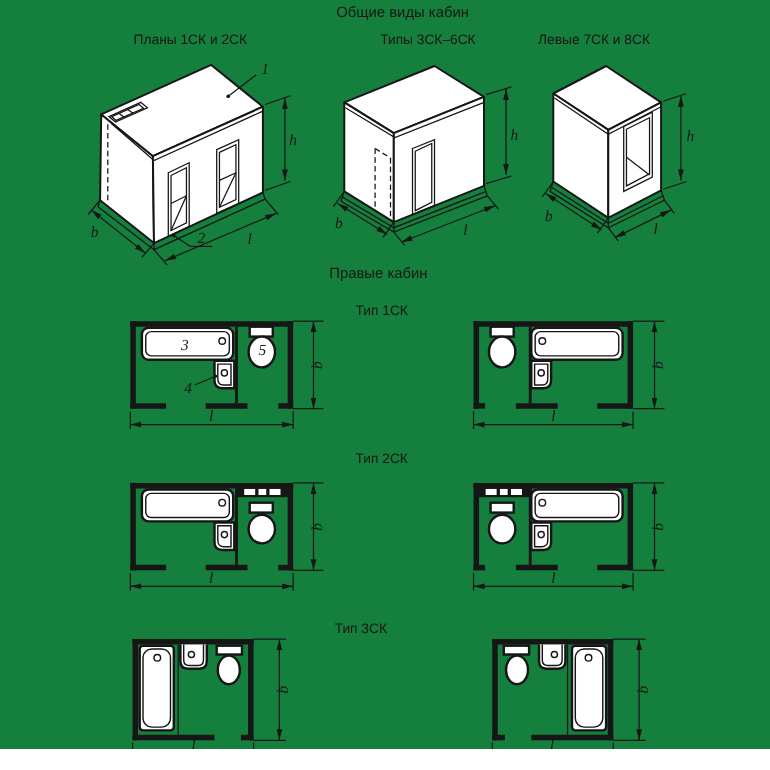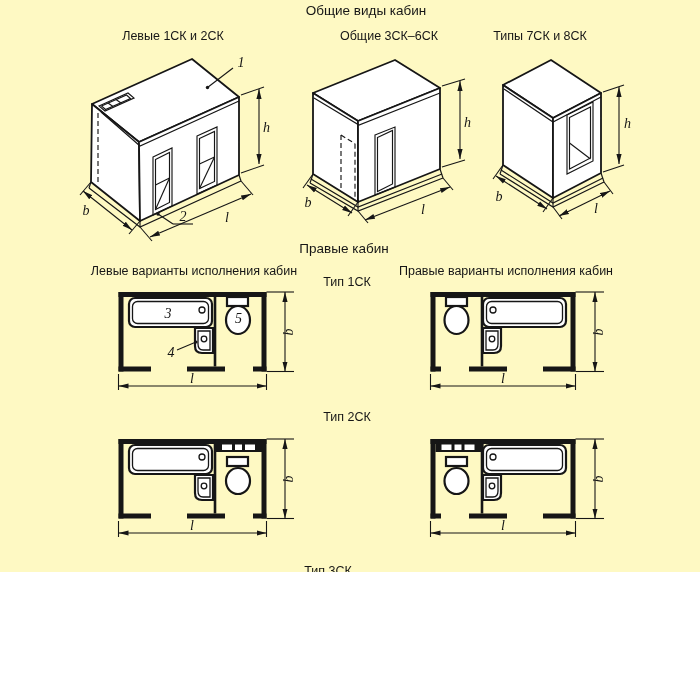--- a/index.html
+++ b/index.html
@@ -1,16 +1,16 @@
 <!DOCTYPE html>
 <html><head>
 <meta charset="utf-8">
 <style>
   html,body{margin:0;padding:0;background:#ffffff;}
-  #canvas{position:relative;width:700px;height:572px;background:#fef9c3;overflow:hidden;
+  #canvas{position:relative;width:700px;height:681px;background:#15803d;overflow:hidden;
           font-family:"Liberation Sans",sans-serif;color:#161616;}
   .lbl{position:absolute;transform:translateX(-50%);font-size:12.5px;white-space:nowrap;color:#161616;}
   .lbl.big{font-size:13.5px;}
   svg.draw{position:absolute;overflow:visible;}
   .wall{stroke:#161616;stroke-width:5;fill:none;}
   .part{stroke:#161616;stroke-width:2.6;fill:none;}
   .fx{stroke:#161616;stroke-width:2.2;fill:#ffffff;}
   .fxi{stroke:#161616;stroke-width:1.3;fill:none;}
   .dim{stroke:#161616;stroke-width:1.1;fill:none;}
   .face{fill:#ffffff;stroke:#161616;stroke-width:1.8;stroke-linejoin:round;}
@@ -33,26 +33,24 @@
       <marker id="aE" markerUnits="userSpaceOnUse" markerWidth="12" markerHeight="8" refX="10" refY="3" orient="auto">
         <path d="M0,0.4 L10,3 L0,5.6 Z" fill="#161616"></path>
       </marker>
       <marker id="aS" markerUnits="userSpaceOnUse" markerWidth="12" markerHeight="8" refX="10" refY="3" orient="auto-start-reverse">
         <path d="M0,0.4 L10,3 L0,5.6 Z" fill="#161616"></path>
       </marker>
     </defs>
   </svg>
 
   <div class="lbl big" style="left:366px;top:3px">Общие виды кабин</div>
-  <div class="lbl" style="left:173px;top:29px">Левые 1СК и 2СК</div>
-  <div class="lbl" style="left:389px;top:29px">Общие 3СК–6СК</div>
-  <div class="lbl" style="left:540px;top:29px">Типы 7СК и 8СК</div>
+  <div class="lbl" style="left:173px;top:29px">Планы 1СК и 2СК</div>
+  <div class="lbl" style="left:389px;top:29px">Типы 3СК–6СК</div>
+  <div class="lbl" style="left:540px;top:29px">Левые 7СК и 8СК</div>
   <div class="lbl big" style="left:344px;top:241px">Правые кабин</div>
-  <div class="lbl" style="left:194px;top:264px">Левые варианты исполнения кабин</div>
-  <div class="lbl" style="left:506px;top:264px">Правые варианты исполнения кабин</div>
   <div class="lbl" style="left:347px;top:275px">Тип 1СК</div>
   <div class="lbl" style="left:347px;top:410px">Тип 2СК</div>
   <div class="lbl" style="left:328px;top:564px">Тип 3СК</div>
 
   <svg class="draw" style="left:55px;top:55px" width="220" height="190" viewBox="0 0 220 190">
     <g>
       <polygon class="face" points="37,49 137,4 184,42 84,87"></polygon>
       <polygon class="face" points="37,49 84,87 85,166 36,127"></polygon>
       <polygon class="face" points="84,87 184,42 184,120 85,166"></polygon>
       <polyline class="tn" points="46,57 85,91 184,46"></polyline>

